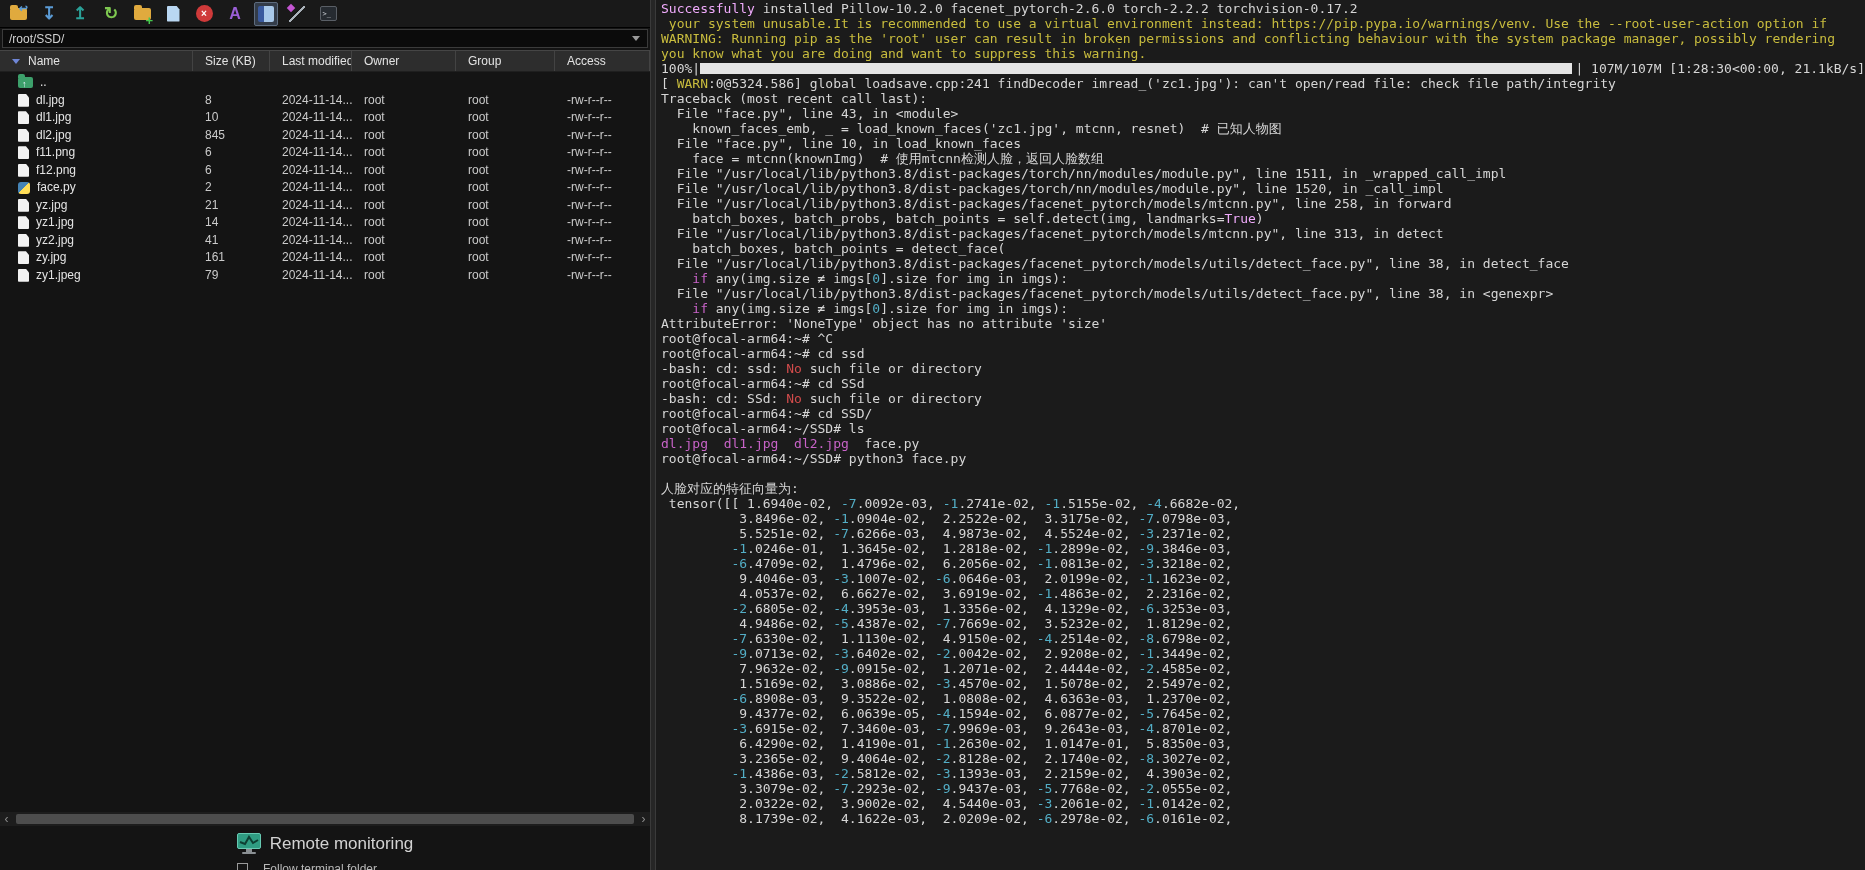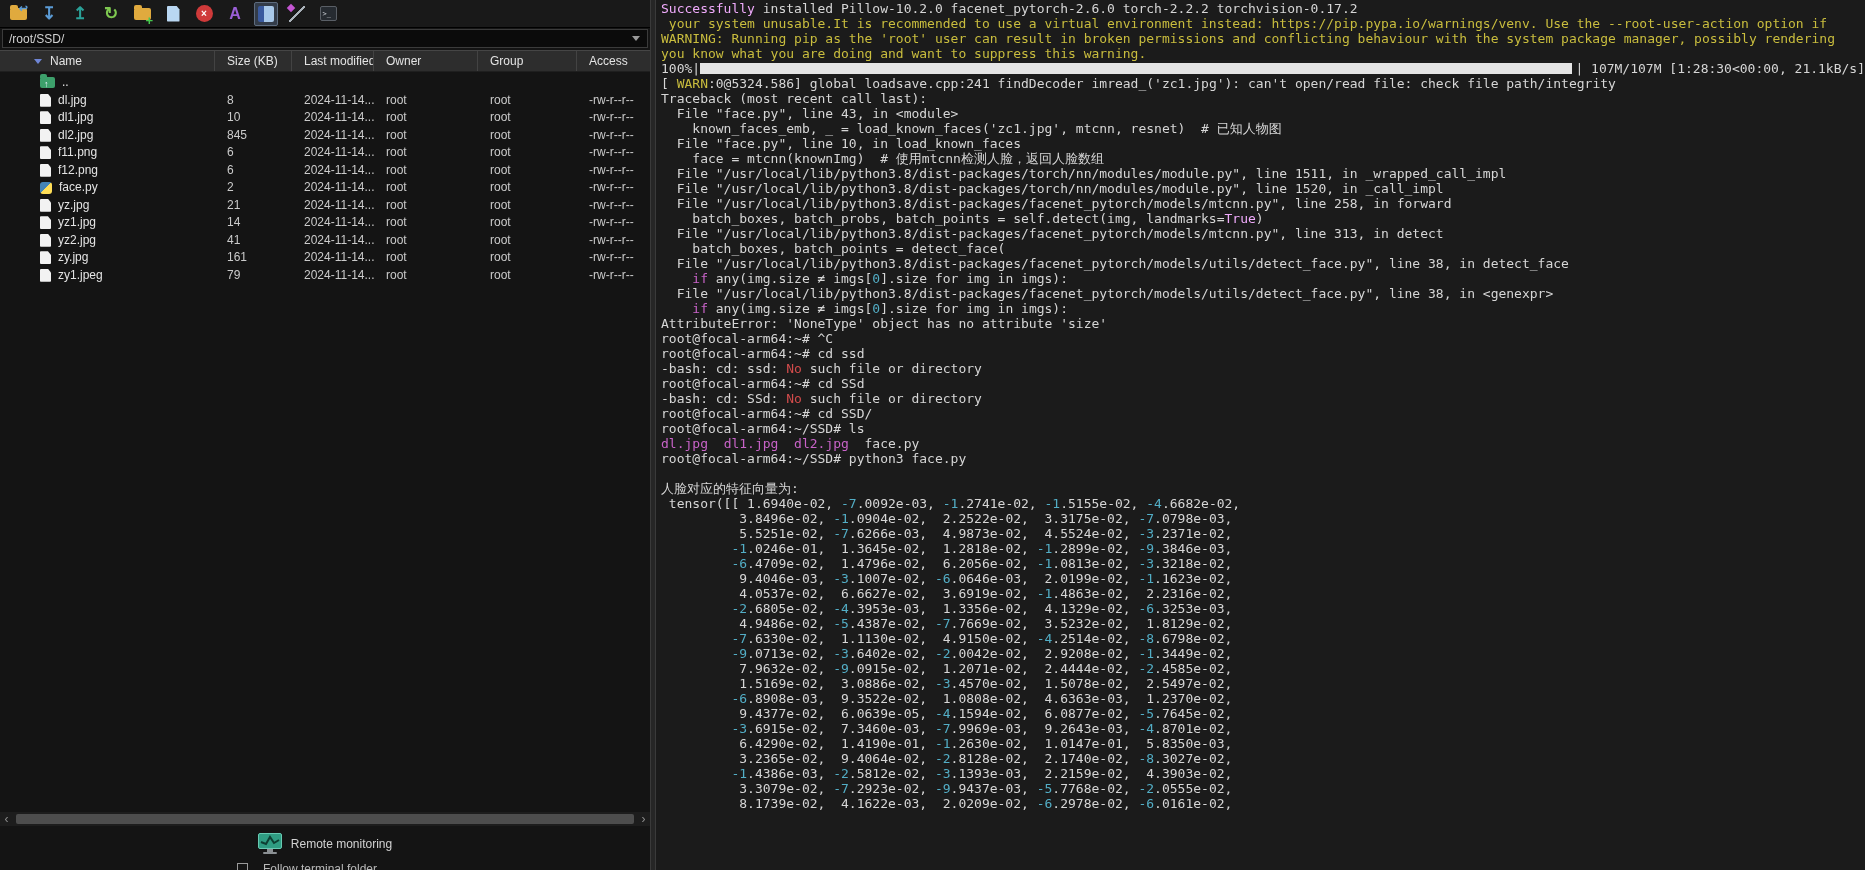--- a/index.html
+++ b/index.html
@@ -35,21 +35,21 @@
             color:#cfd3d8; font-size:7px; font-family:"DejaVu Sans Mono",monospace;
             display:flex; align-items:center; justify-content:flex-start; padding-left:2px; }
 
   .pathbar { position:absolute; left:2px; top:29px; width:646px; height:19px; background:#0b0b0b;
              border:1px solid #3b3b3b; display:flex; align-items:center; }
   .pathtext { flex:1; color:#d2d2d2; font-size:12px; padding-left:6px; white-space:nowrap; overflow:hidden; }
   .pathdrop { width:22px; height:100%; display:flex; align-items:center; justify-content:center; }
   .chev { width:0; height:0; border-left:4px solid transparent; border-right:4px solid transparent;
           border-top:5px solid #9a9a9a; }
 
-  .grid6 { display:grid; grid-template-columns:193px 77px 82px 104px 99px 95px;padding-left:22px; }
+  .grid6 { display:grid; grid-template-columns:193px 77px 82px 104px 99px 95px; }
   .thead { position:absolute; left:0; top:50px; width:650px; height:22px; background:#2d2d2d;
            border-top:1px solid #454545; border-bottom:1px solid #1f1f1f; }
   .th { color:#e3e3e3; font-size:12px; line-height:20px; padding-left:12px; border-right:1px solid #434343;
         white-space:nowrap; overflow:hidden; position:relative; }
   .th.name { padding-left:28px; }
   .sortarr { position:absolute; left:12px; top:8px; width:0; height:0;
              border-left:4px solid transparent; border-right:4px solid transparent; border-top:5px solid #6f86d6; }
 
   .rows { position:absolute; left:0; top:74px; width:650px; }
   .frow { height:17.5px; align-items:center; }
@@ -69,21 +69,21 @@
   .harrow { width:13px; color:#8d8d8d; font-size:12px; text-align:center; line-height:14px; }
   .hthumb { height:10px; background:#4d4d4d; border-radius:2px; flex:1; margin:0 3px; }
 
   .footer { position:absolute; left:0; top:830px; width:650px; height:28px;
             display:flex; align-items:center; justify-content:center; gap:9px; }
   .monic { position:relative; width:24px; height:22px; }
   .monscr { position:absolute; left:0; top:0; width:24px; height:16px; background:#2f9c82;
             border:1px solid #67c9b2; border-radius:2px; }
   .monstand { position:absolute; left:9px; top:16px; width:6px; height:3px; background:#8a8f93; }
   .monbase { position:absolute; left:5px; top:19px; width:14px; height:2px; background:#8a8f93; border-radius:1px; }
-  .footlabel { color:#d2d2d2; font-size:12px; }
+  .footlabel { color:#d2d2d2; font-size:17px; }
 
   .partialrow { position:absolute; left:237px; top:863px; height:7px; overflow:hidden;
                 display:flex; gap:15px; align-items:flex-start; }
   .pcheck { width:11px; height:11px; border:1px solid #9a9a9a; background:#141414; flex:0 0 auto; }
   .plabel { color:#b9b9b9; font-size:12px; line-height:13px; white-space:nowrap; }
 
   
   .splitter { position:absolute; left:650px; top:0; width:6px; height:870px; background:#262626;
               border-left:1px solid #3a3a3a; border-right:1px solid #3a3a3a; }
 
@@ -364,15 +364,16 @@
       <div class="tline"><span>         <span class="c">-9</span>.0713e-02, <span class="c">-3</span>.6402e-02, <span class="c">-2</span>.0042e-02,  2.9208e-02, <span class="c">-1</span>.3449e-02,</span></div>
       <div class="tline"><span>          7.9632e-02, <span class="c">-9</span>.0915e-02,  1.2071e-02,  2.4444e-02, <span class="c">-2</span>.4585e-02,</span></div>
       <div class="tline"><span>          1.5169e-02,  3.0886e-02, <span class="c">-3</span>.4570e-02,  1.5078e-02,  2.5497e-02,</span></div>
       <div class="tline"><span>         <span class="c">-6</span>.8908e-03,  9.3522e-02,  1.0808e-02,  4.6363e-03,  1.2370e-02,</span></div>
       <div class="tline"><span>          9.4377e-02,  6.0639e-05, <span class="c">-4</span>.1594e-02,  6.0877e-02, <span class="c">-5</span>.7645e-02,</span></div>
       <div class="tline"><span>         <span class="c">-3</span>.6915e-02,  7.3460e-03, <span class="c">-7</span>.9969e-03,  9.2643e-03, <span class="c">-4</span>.8701e-02,</span></div>
       <div class="tline"><span>          6.4290e-02,  1.4190e-01, <span class="c">-1</span>.2630e-02,  1.0147e-01,  5.8350e-03,</span></div>
       <div class="tline"><span>          3.2365e-02,  9.4064e-02, <span class="c">-2</span>.8128e-02,  2.1740e-02, <span class="c">-8</span>.3027e-02,</span></div>
       <div class="tline"><span>         <span class="c">-1</span>.4386e-03, <span class="c">-2</span>.5812e-02, <span class="c">-3</span>.1393e-03,  2.2159e-02,  4.3903e-02,</span></div>
       <div class="tline"><span>          3.3079e-02, <span class="c">-7</span>.2923e-02, <span class="c">-9</span>.9437e-03, <span class="c">-5</span>.7768e-02, <span class="c">-2</span>.0555e-02,</span></div>
+      <div class="tline"><span>          2.0322e-02,  3.9002e-02,  4.5440e-03, <span class="c">-3</span>.2061e-02, <span class="c">-1</span>.0142e-02,</span></div>
       <div class="tline"><span>          8.1739e-02,  4.1622e-03,  2.0209e-02, <span class="c">-6</span>.2978e-02, <span class="c">-6</span>.0161e-02,</span></div>
     </div>
 </div>
 
 </body></html>

